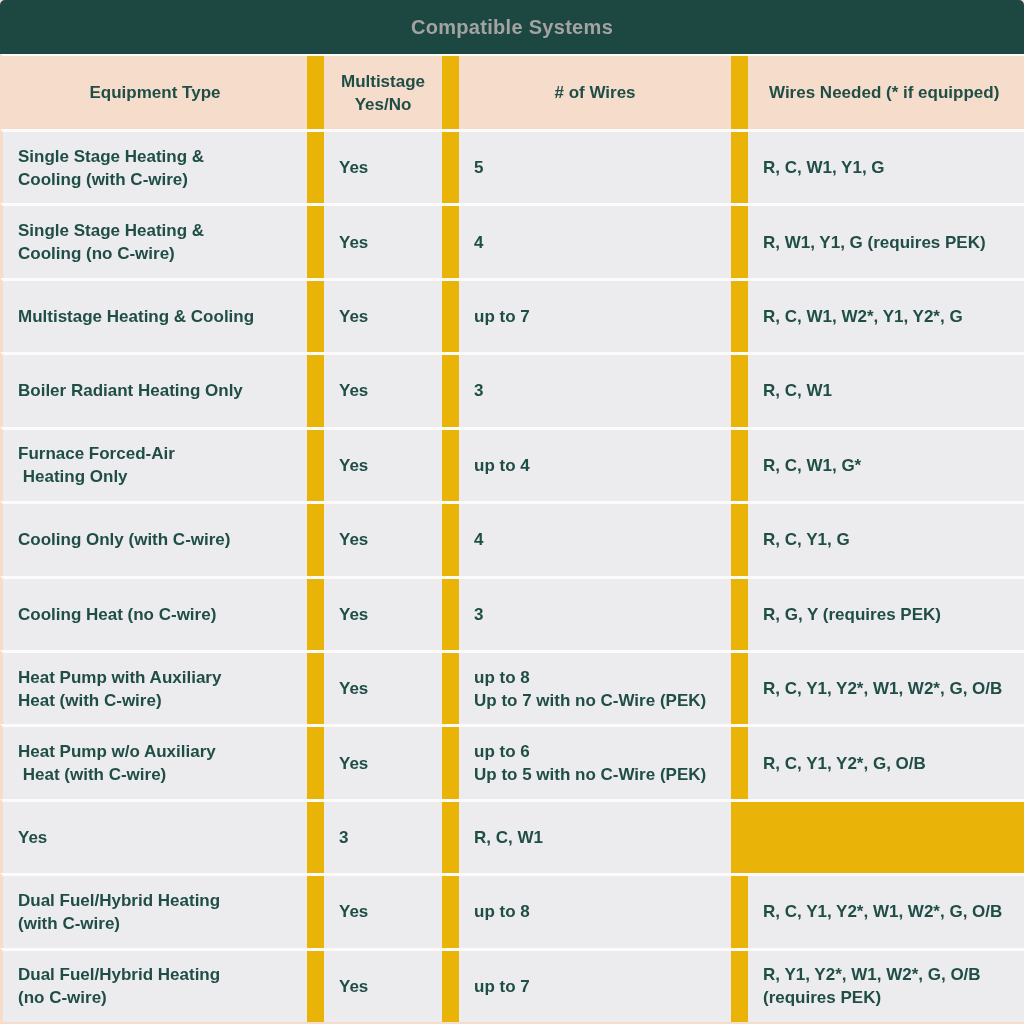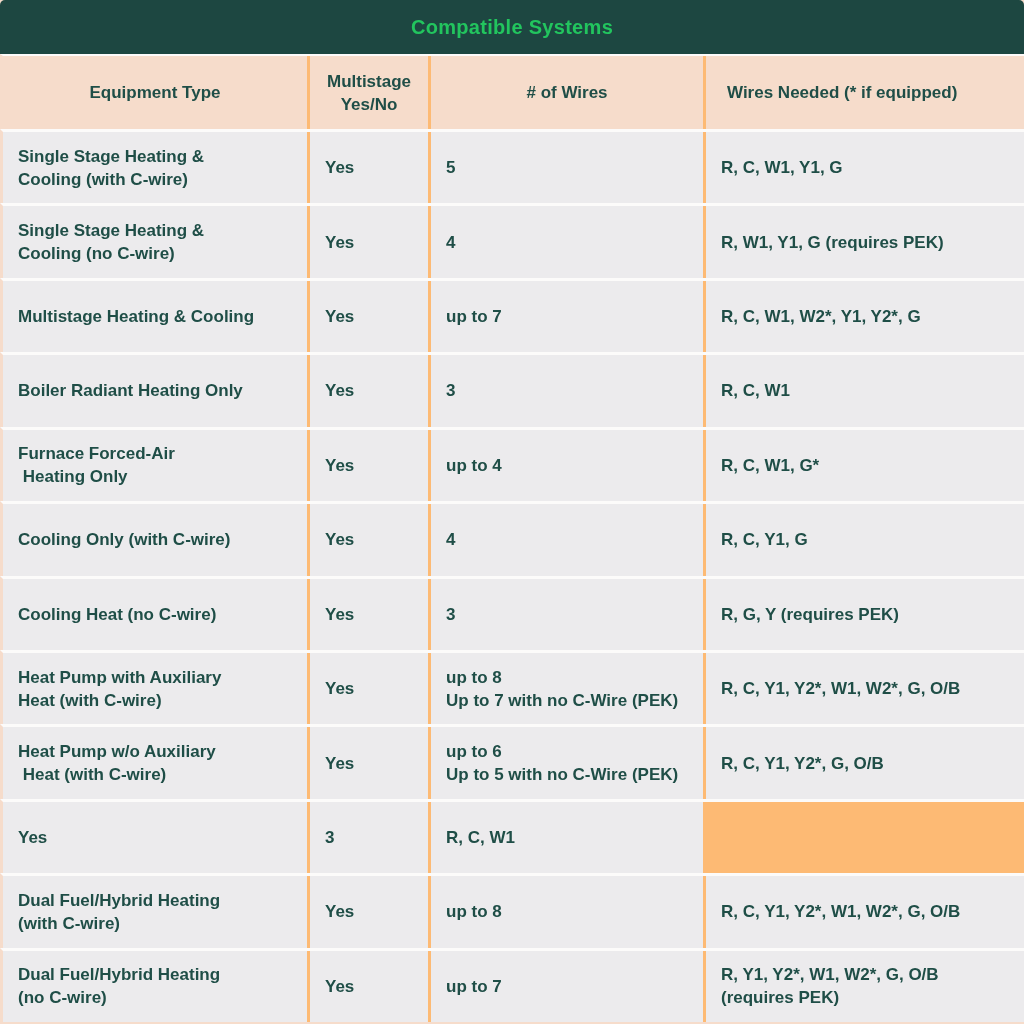--- a/index.html
+++ b/index.html
@@ -21,31 +21,31 @@
   .title-bar {
     flex: 0 0 54px;
     height: 54px;
     background: #1d4741;
     display: flex;
     align-items: center;
     justify-content: center;
     border-radius: 5px 5px 0 0;
   }
   .title-text {
-    color: #22c55e;
+    color: #a3a3a3;
     font-size: 20px;
     letter-spacing: 0.3px;
   }
   
   .grid {
     display: grid;
     grid-template-columns: 304px 118px 272px 318px;
-    column-gap: 3px;
+    column-gap: 17px;
     border-left: 3px solid #f6dccb;
-    background: #fdba74; 
+    background: #eab308; 
   }
   .header-row {
     flex: 0 0 73px;
     border-top: 2px solid #fcfbfa;
   }
   .header-cell {
     background: #f6dccb;
     display: flex;
     align-items: center;
     justify-content: center;

